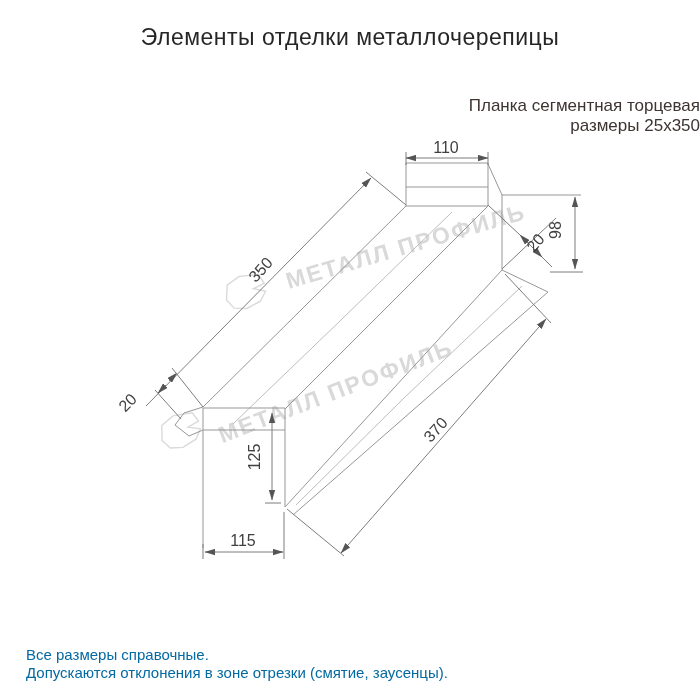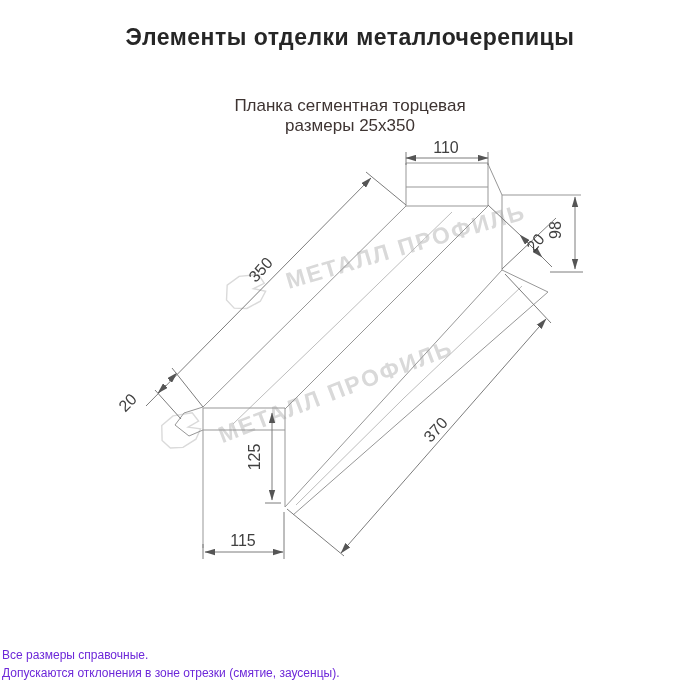--- a/index.html
+++ b/index.html
@@ -2,29 +2,29 @@
 <html><head>
 <meta charset="utf-8">
 <style>
   html,body{margin:0;padding:0;background:#ffffff;}
   body{
     width:700px;height:700px;position:relative;overflow:hidden;
     font-family:"Liberation Sans","DejaVu Sans",sans-serif;
   }
   .page-title{
     position:absolute;top:24px;left:0;width:700px;text-align:center;
-    font-size:23px;letter-spacing:.5px;color:#262626;font-weight:bold;
+    font-size:23px;letter-spacing:.5px;color:#262626;
   }
   .subtitle{
-    position:absolute;top:96px;left:0;width:700px;text-align:center;
+    position:absolute;top:96px;left:0;width:700px;text-align:right;
     font-size:17px;line-height:20px;color:#3e3432;
   }
   .footer{
-    position:absolute;left:2px;bottom:18px;width:660px;
-    font-size:12px;line-height:18px;color:#6d28d9;
+    position:absolute;left:26px;bottom:18px;width:660px;
+    font-size:15px;line-height:18px;color:#0369a1;
   }
   svg{position:absolute;left:0;top:0;}
   .geo{stroke:#979797;stroke-width:1;fill:none;}
   .fold{stroke:#bdbdbd;stroke-width:1;fill:none;}
   .dim{stroke:#7d7d7d;stroke-width:1;fill:none;}
   .dim-label{fill:#404040;font-size:16px;font-family:"Liberation Sans","DejaVu Sans",sans-serif;}
   .wm-text{fill:#d9d9d9;font-size:23px;font-weight:bold;letter-spacing:2px;
     font-family:"Liberation Sans","DejaVu Sans",sans-serif;}
   .wm-logo{stroke:#dadada;stroke-width:1.4;fill:none;}
 </style>

